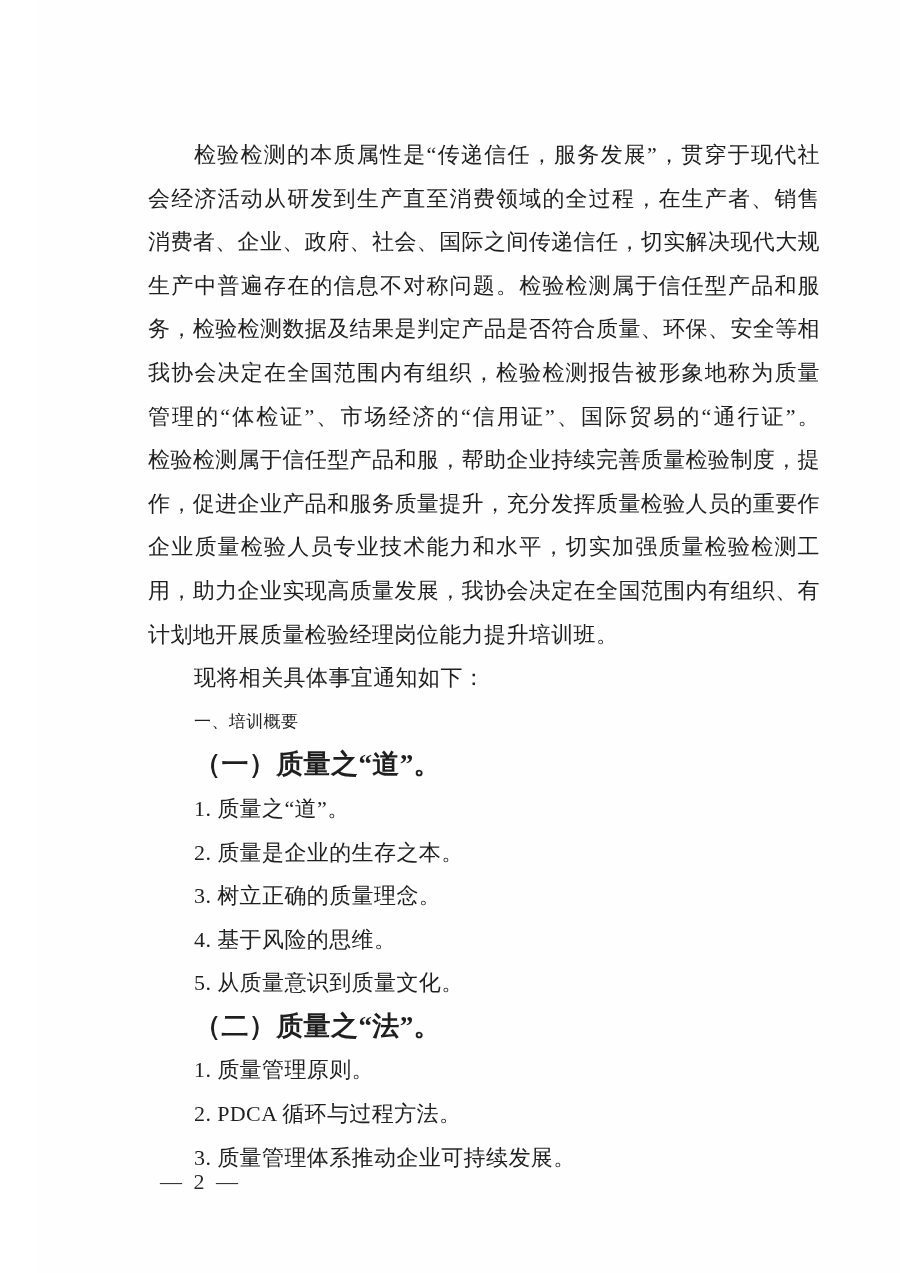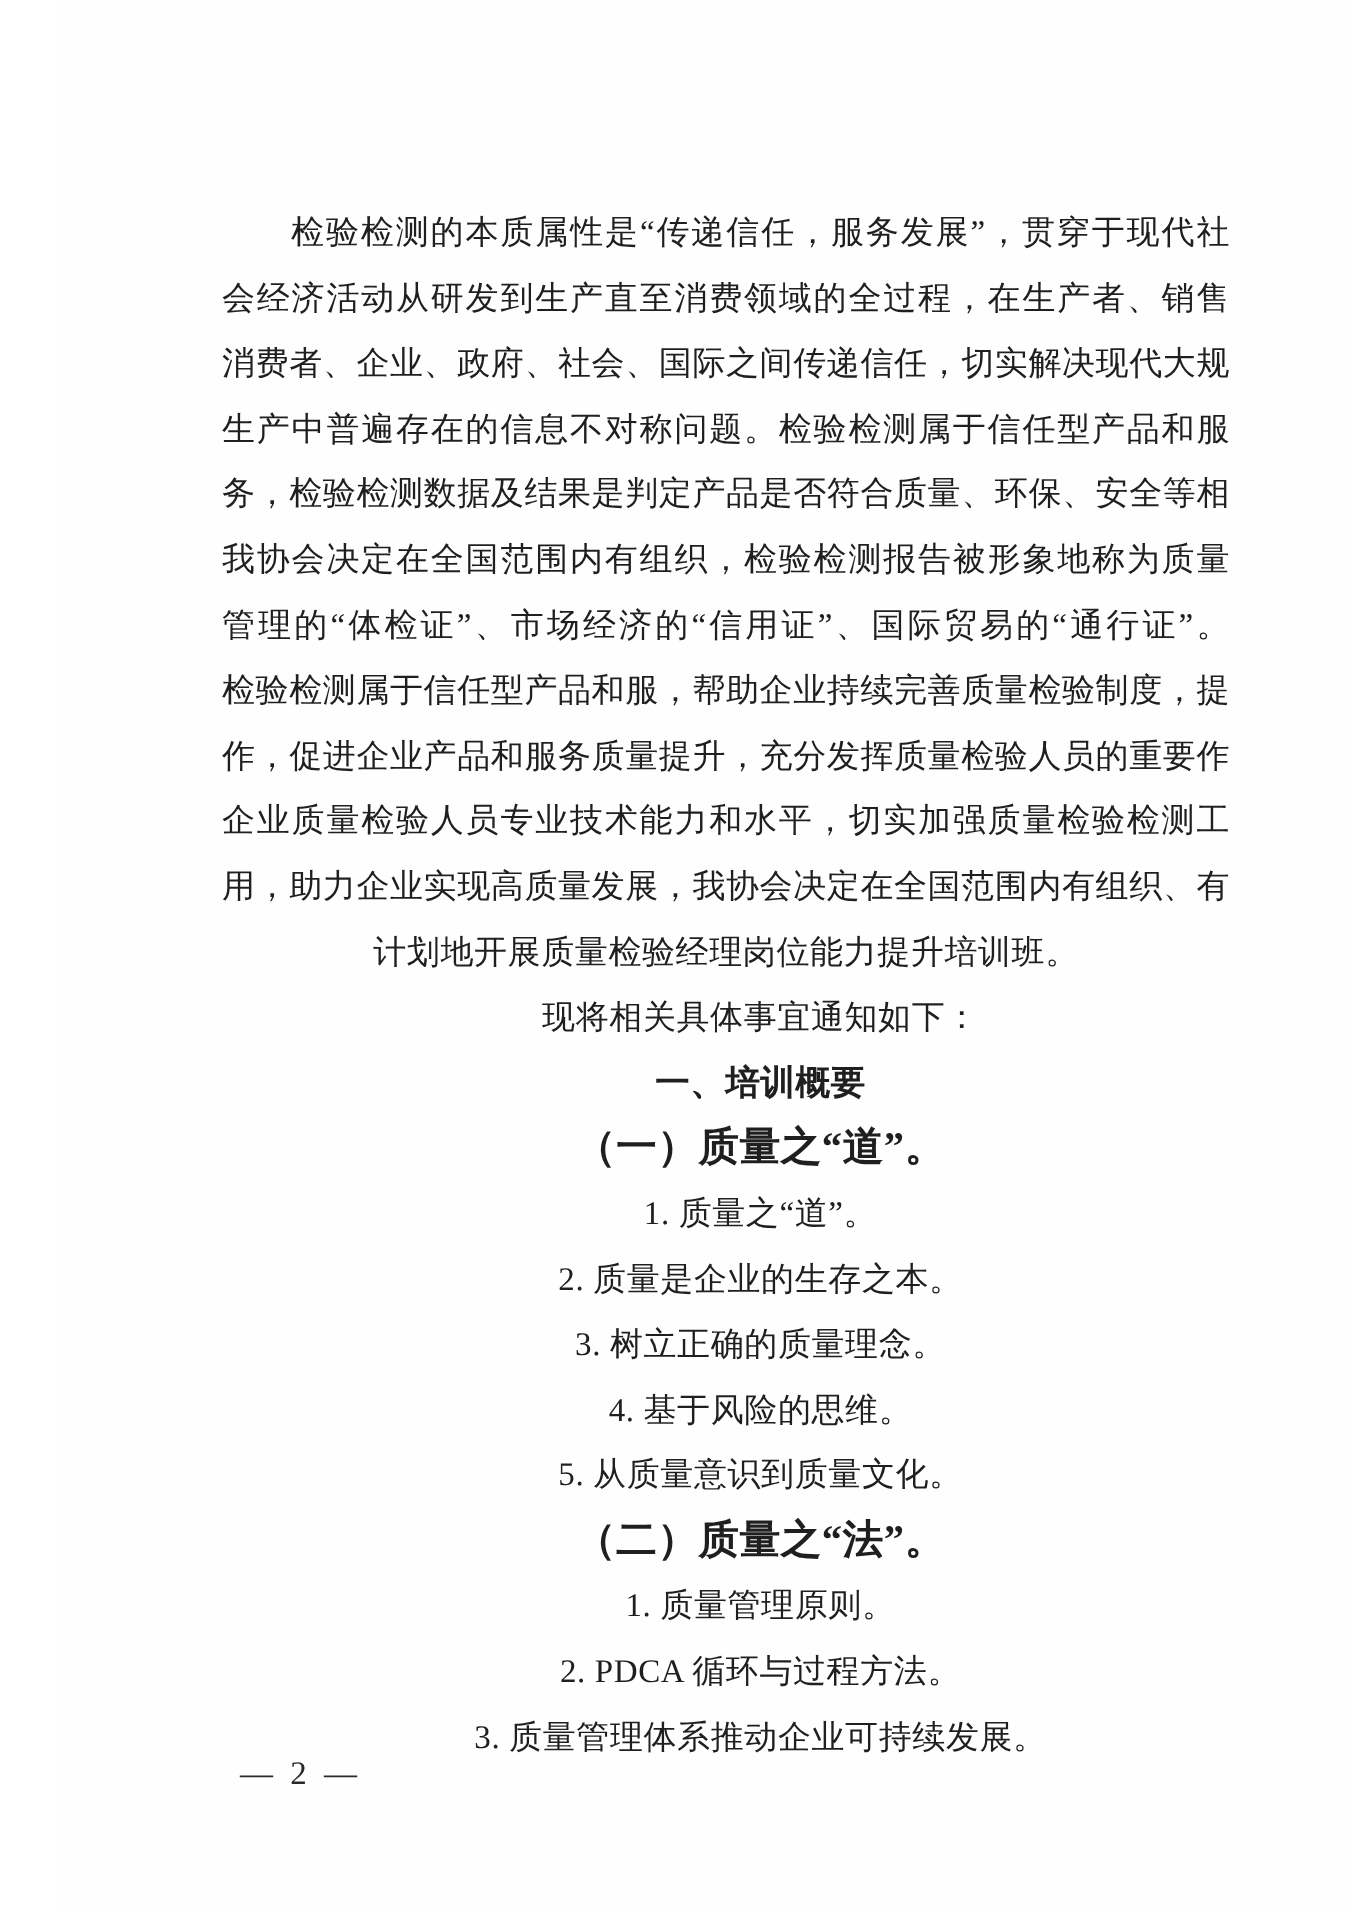--- a/index.html
+++ b/index.html
@@ -28,33 +28,32 @@
     top: 133px;
     width: 672px;
   }
   .line {
     height: 43.6px;
     line-height: 43.6px;
     font-size: 22px;
     letter-spacing: 0.4px;
     white-space: nowrap;
     overflow: hidden;
-    text-align: center;
   }
   
   .just {
     white-space: normal;
     text-align: justify;
     text-align-last: justify;
   }
   .indent { padding-left: 46px; }
   .h-hei {
     font-family: "Liberation Sans", "DejaVu Sans", sans-serif;
-    font-weight: 700;
-    font-size: 23px;
+    font-weight: 400;
+    font-size: 17px;
   }
   .h-kai {
     font-weight: 700;
     font-size: 27px;
   }
   .page-number {
     position: absolute;
     left: 122px;
     top: 1169px;
     font-size: 22px;

